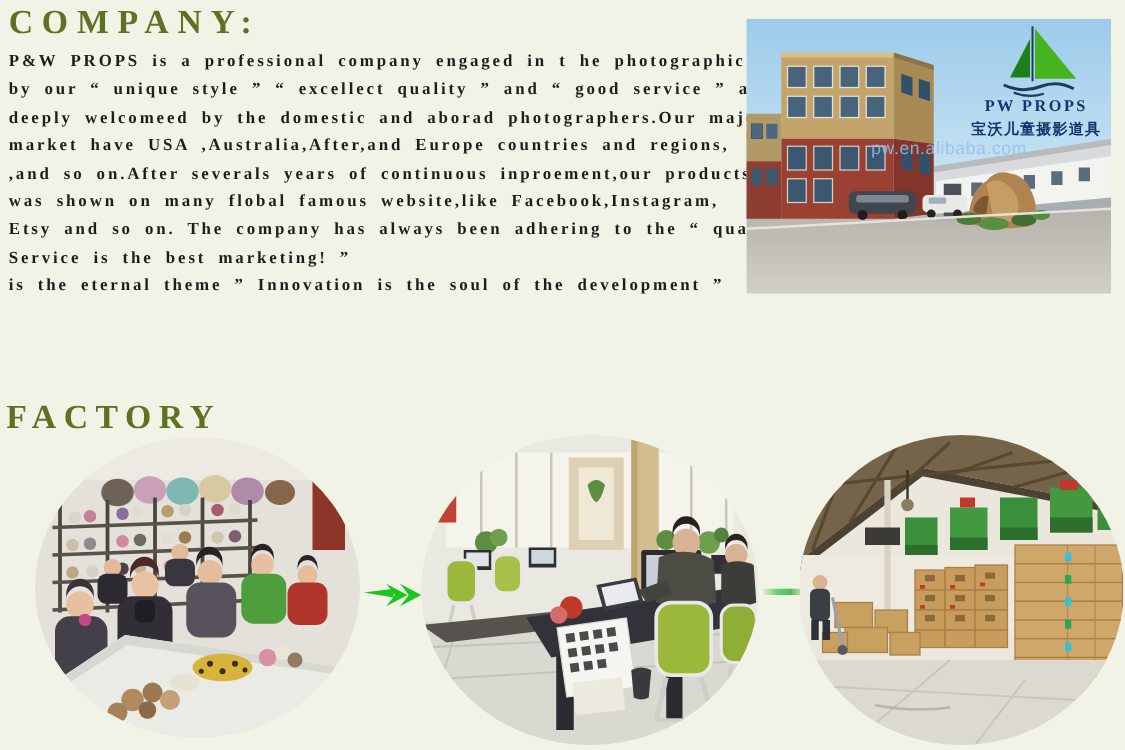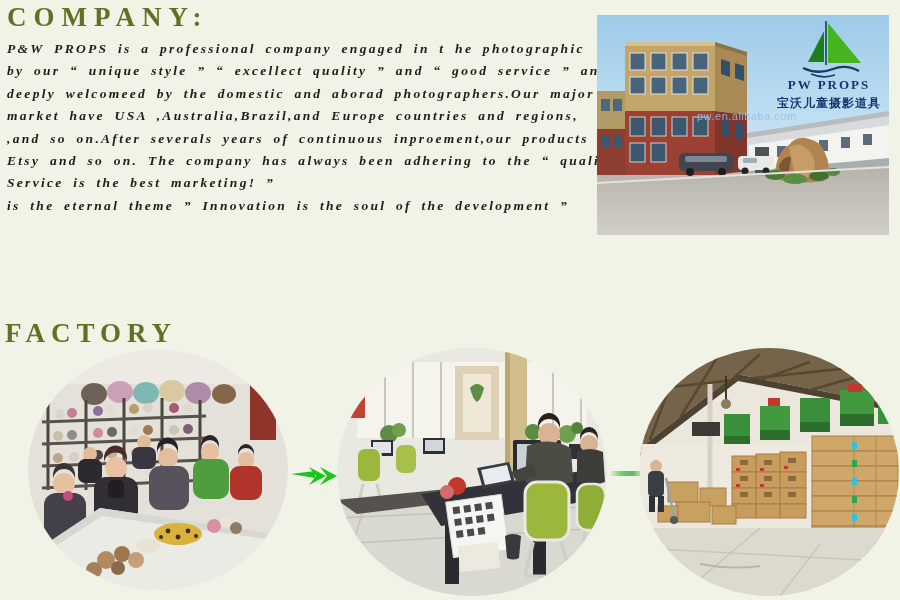--- a/index.html
+++ b/index.html
@@ -10,40 +10,40 @@
   }
   .heading{
     position:absolute;left:7px;
     font-weight:700;font-size:27px;letter-spacing:7px;
     color:#5f7223;white-space:nowrap;
   }
   #company-heading{top:2px;text-align:right;}
   #factory-heading{top:318px;letter-spacing:6px;left:5px;}
   .paragraph{
     position:absolute;left:7px;top:38px;width:610px;
-    font-weight:700;font-size:13.5px;color:#1d1d1d;font-style:italic;
+    font-weight:700;font-size:13.5px;color:#1d1d1d;
   }
   .paragraph .pline{
     height:22.4px;line-height:22.4px;
     letter-spacing:2.3px;word-spacing:4px;white-space:nowrap;
   }
   
   #building-photo{
     position:absolute;left:597px;top:15px;width:292px;height:280px;overflow:hidden;
   }
   #building-photo svg{display:block;}
   .logo-text{
     position:absolute;text-align:center;width:120px;left:172px;
     color:#16356e;font-weight:700;white-space:nowrap;
   }
   #logo-name{top:62px;font-size:13px;letter-spacing:2px;font-family:"Liberation Serif",serif;}
   #logo-chinese{top:80px;font-size:12px;letter-spacing:1px;font-family:"Liberation Sans",sans-serif;}
   #photo-watermark{
     position:absolute;left:100px;top:95px;
-    font-size:11px;color:rgba(150,190,235,.85);
+    font-size:14px;color:rgba(150,190,235,.85);
     font-family:"Liberation Sans",sans-serif;letter-spacing:.5px;
   }
   
   .photo-circle{
     position:absolute;border-radius:50%;overflow:hidden;
   }
   #circle-workshop{left:28px;top:350px;width:260px;height:240px;}
   #circle-office{left:337px;top:348px;width:270px;height:248px;}
   #circle-warehouse{left:639px;top:348px;width:260px;height:248px;}
   .photo-circle svg{display:block;width:100%;height:100%;}
@@ -59,22 +59,23 @@
 <body>
 
 <div id="app">
 
   <div id="company-heading" class="heading">COMPANY:</div>
 
   <div class="paragraph">
     <div class="pline">P&amp;W PROPS is a professional company engaged in t he photographic</div>
     <div class="pline">by our “ unique style ” “ excellect quality ” and “ good service ” and</div>
     <div class="pline">deeply welcomeed by the domestic and aborad photographers.Our major</div>
-    <div class="pline">market have USA ,Australia,Brazil,and Europe countries and regions,</div>
+    <div class="pline">market have USA ,Australia,After,and Europe countries and regions,</div>
     <div class="pline">,and so on.After severals years of continuous inproement,our products</div>
+    <div class="pline">was shown on many flobal famous website,like Facebook,Instagram,</div>
     <div class="pline">Etsy and so on. The company has always been adhering to the “ quality</div>
     <div class="pline">Service is the best marketing! ”</div>
     <div class="pline">is the eternal theme ”  Innovation is the soul of the development ”</div>
   </div>
 
   <div id="building-photo">
     <svg width="292" height="220" viewBox="0 0 292 220">
       <defs>
         <linearGradient id="skyG" x1="0" y1="0" x2="0" y2="1">
           <stop offset="0" stop-color="#9ccbe9"></stop>

